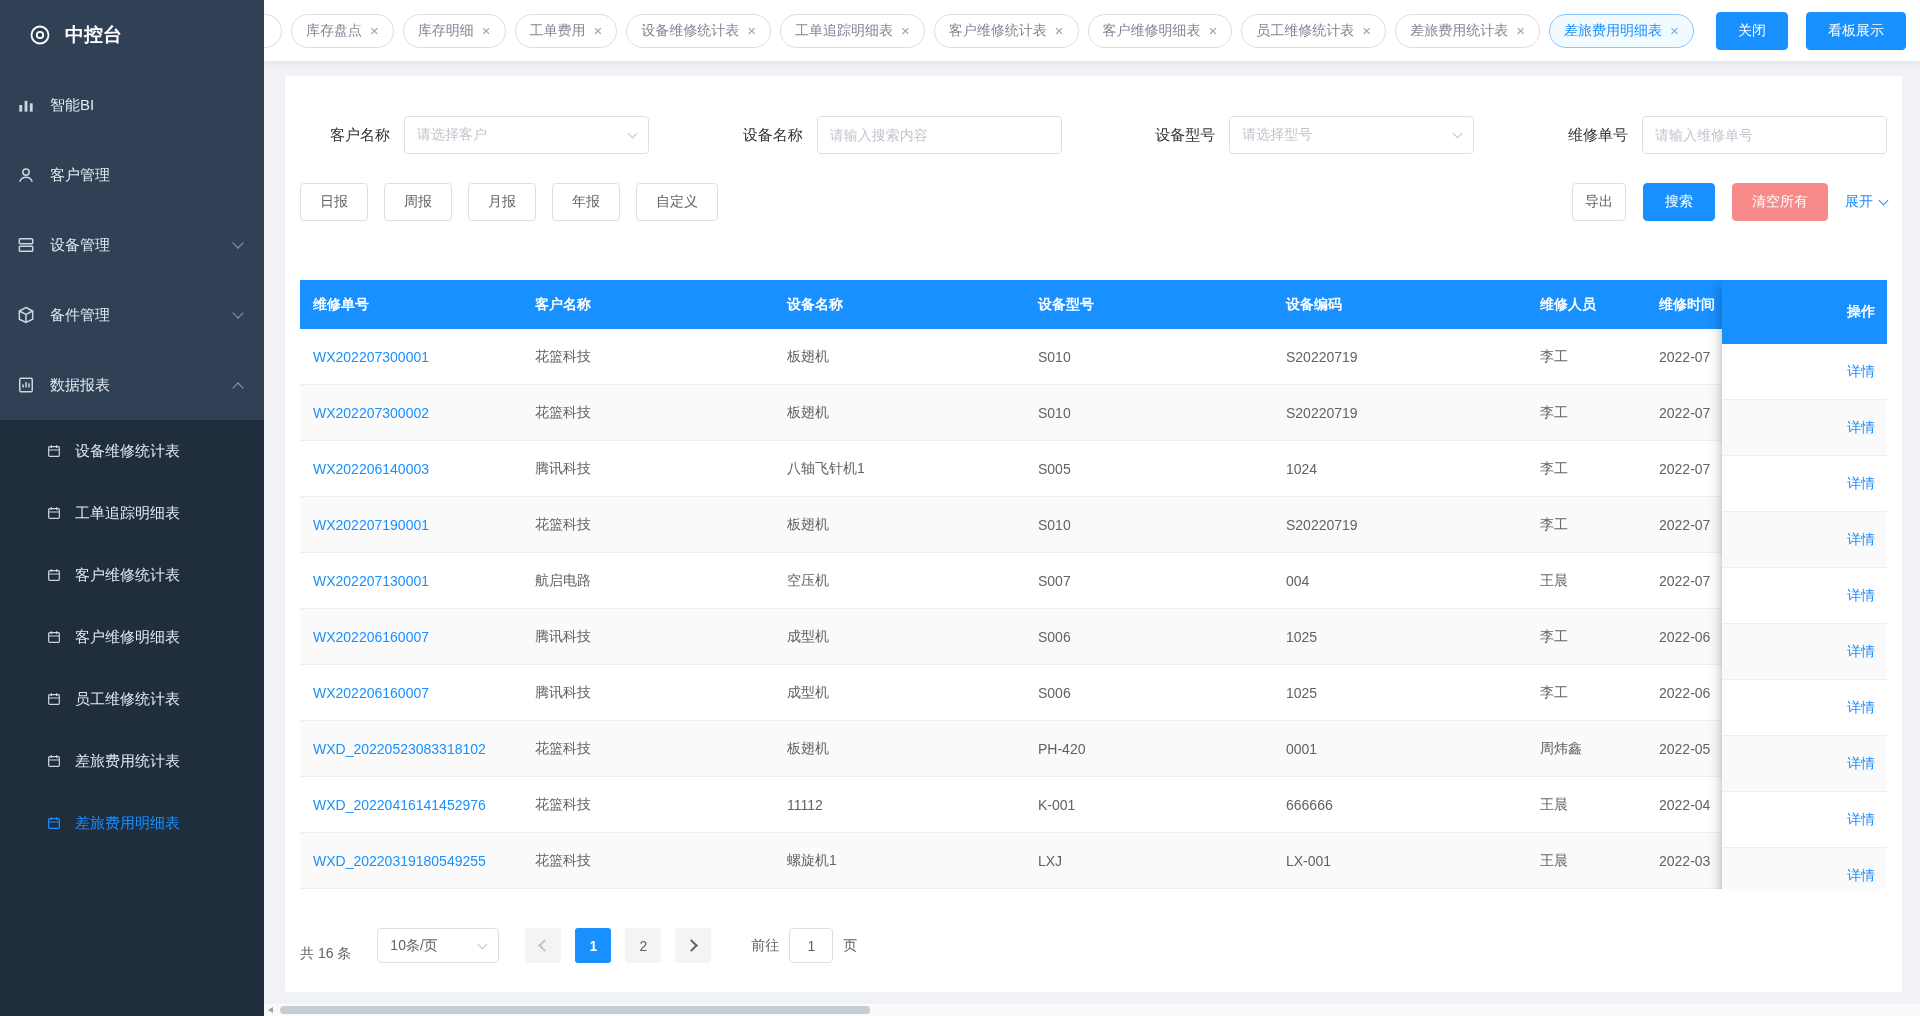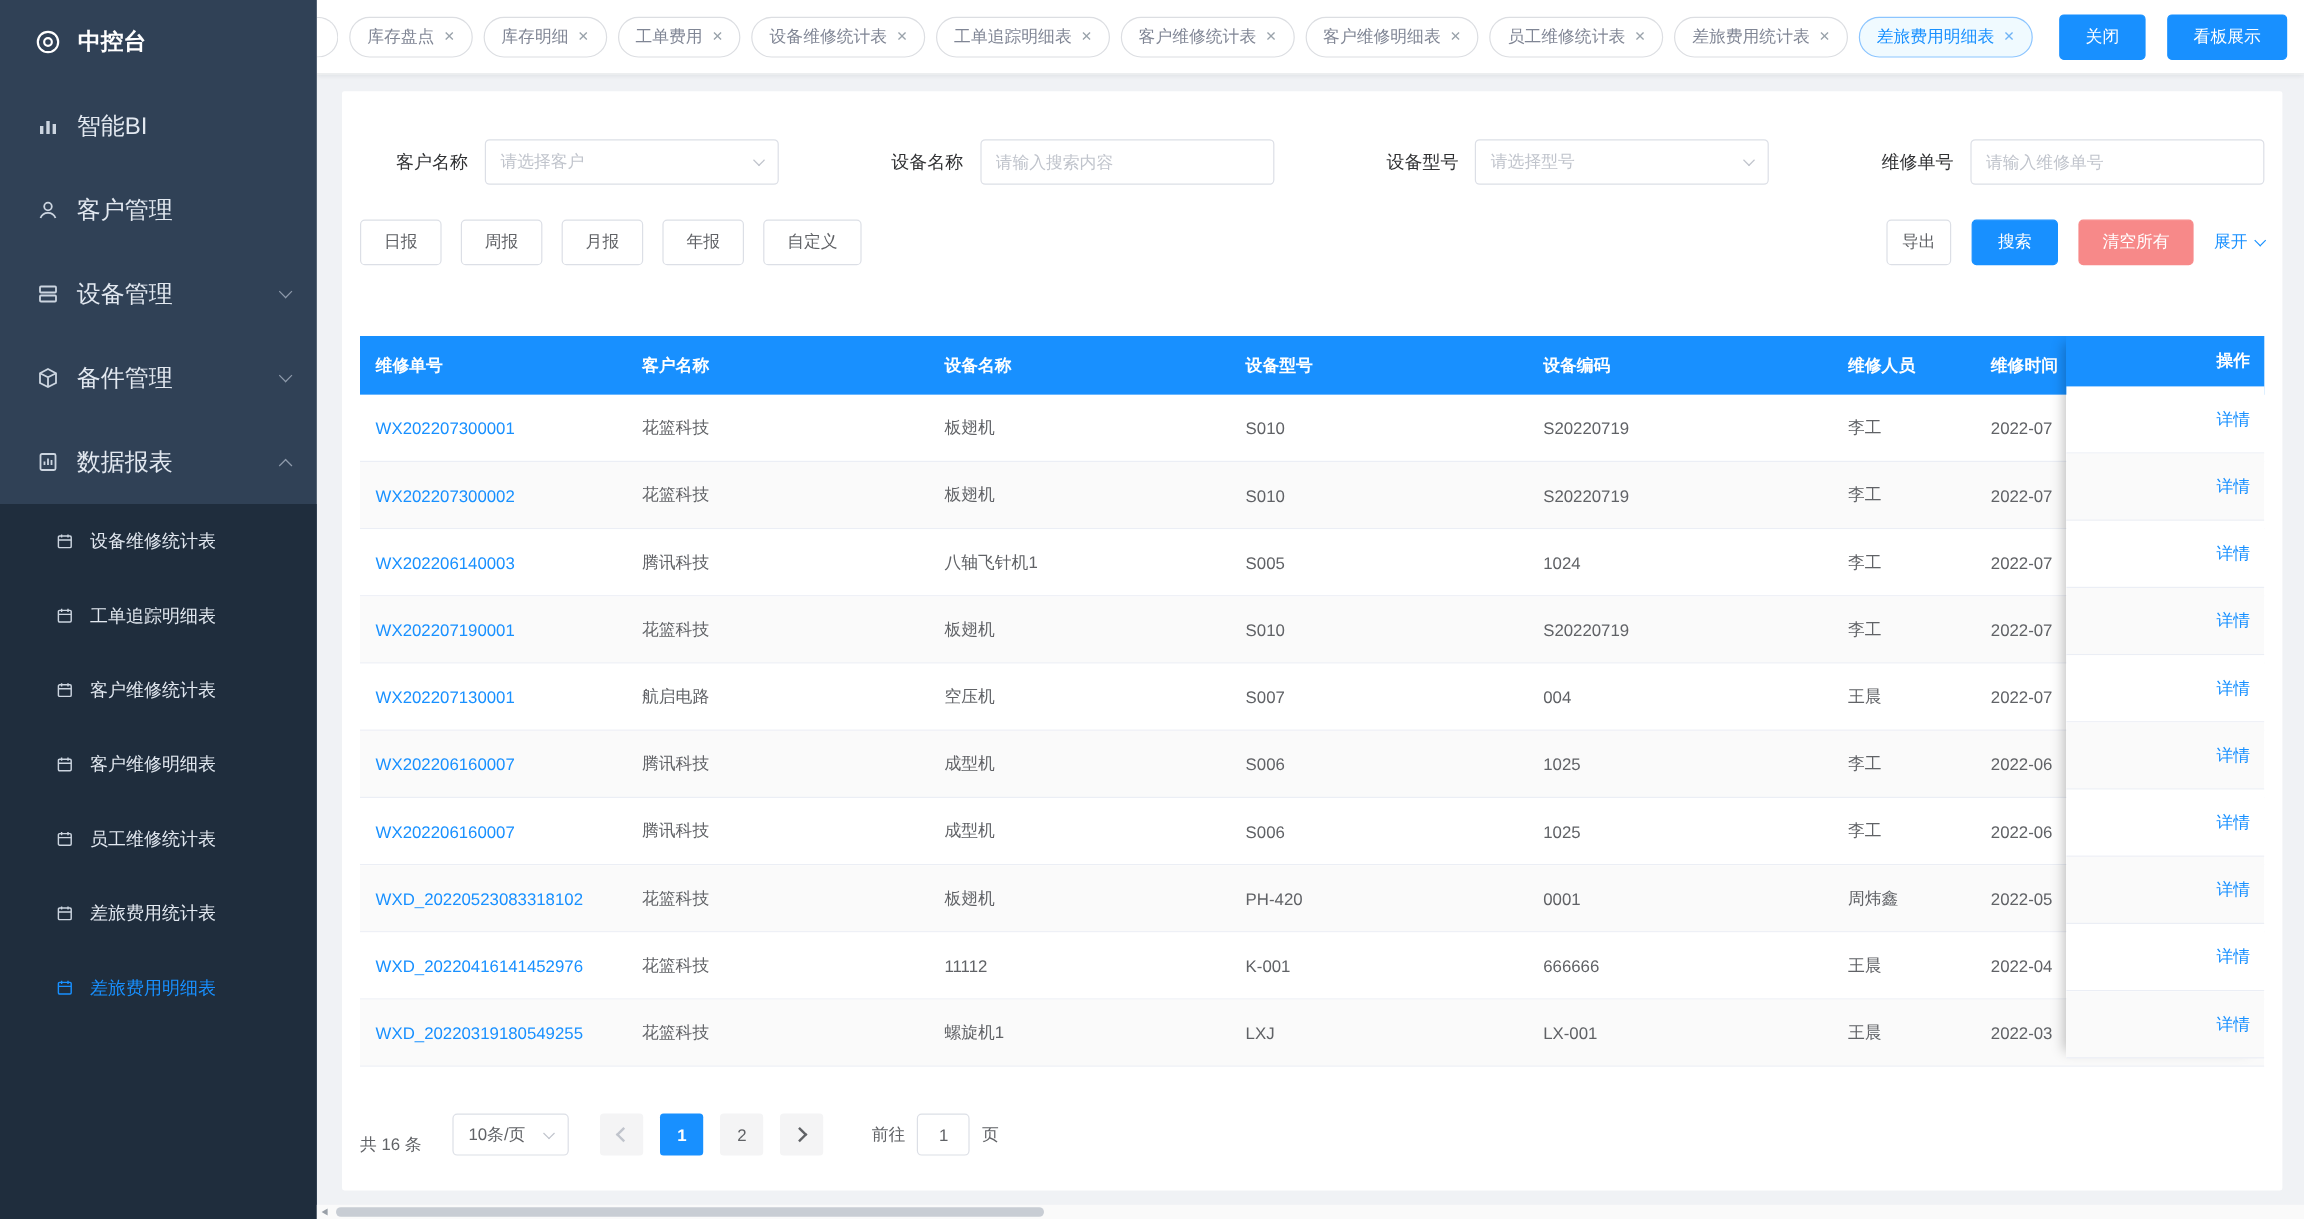--- a/index.html
+++ b/index.html
@@ -8,22 +8,22 @@
   body{position:relative;}
   .svg svg{width:100%;height:100%;display:block}
 
   
   .sidebar{position:absolute;left:0;top:0;bottom:0;width:264px;background:var(--sidebar-bg,#304156);
     color:#e4e9f0;display:flex;flex-direction:column;overflow:hidden;z-index:5;}
   .logo-row{height:70px;display:flex;align-items:center;gap:13px;padding-left:28px;color:#fff;
     font-size:19px;font-weight:bold;flex:0 0 auto;cursor:pointer;}
   .logo-icon{width:24px;height:24px;color:#fff;display:inline-flex;}
   .menu{flex:0 0 auto;display:flex;flex-direction:column;}
-  .menu-item{height:70px;display:flex;align-items:center;gap:14px;padding:0 22px 0 30px;
-    font-size:20px;color:#e2e8f0;cursor:pointer;flex:0 0 auto;}
+  .menu-item{height:70px;display:flex;align-items:center;gap:14px;padding:0 22px 0 16px;
+    font-size:15px;color:#e2e8f0;cursor:pointer;flex:0 0 auto;}
   .mi-icon{width:20px;height:20px;color:#ccd5e0;display:inline-flex;flex:0 0 auto;}
   .chev{margin-left:auto;width:8px;height:8px;border-right:1.6px solid #8e9aab;border-bottom:1.6px solid #8e9aab;flex:0 0 auto;}
   .chev.down{transform:rotate(45deg);margin-top:-4px;}
   .chev.up{transform:rotate(-135deg);margin-top:5px;}
   .submenu{background:var(--submenu-bg,#1f2d3d);flex:1;display:flex;flex-direction:column;}
   .submenu-item{height:62px;display:flex;align-items:center;gap:13px;padding-left:46px;
     font-size:15px;color:#e2e8f0;cursor:pointer;flex:0 0 auto;}
   .sub-icon{width:16px;height:16px;color:#ccd5e0;display:inline-flex;flex:0 0 auto;}
   .submenu-item.active{color:var(--accent,#1890ff);}
   .submenu-item.active .sub-icon{color:var(--accent,#1890ff);}
@@ -79,31 +79,31 @@
   .thead{display:flex;height:49px;background:var(--table-header-bg,#1890ff);color:#fff;
     font-weight:bold;font-size:14px;align-items:center;}
   .th,.td{padding-left:13px;white-space:nowrap;overflow:hidden;flex:0 0 auto;}
   .c0{width:222px}.c1{width:252px}.c2{width:251px}.c3{width:248px}.c4{width:254px}.c5{width:119px}
   .c6{flex:1 1 auto;min-width:0;}
   .tr{display:flex;align-items:center;height:56px;border-bottom:1px solid #ebeef5;font-size:14px;
     color:#606266;background:#fff;}
   .tr.stripe{background:#fafafa;}
   .td.link{color:var(--accent,#1890ff);cursor:pointer;}
   .fixed-col{position:absolute;top:0;right:0;width:165px;box-shadow:-8px 0 10px -6px rgba(0,0,0,.25);z-index:2;}
-  .fhead{height:42px;background:var(--table-header-bg,#1890ff);color:#fff;font-weight:bold;font-size:14px;
+  .fhead{height:64px;background:var(--table-header-bg,#1890ff);color:#fff;font-weight:bold;font-size:14px;
     display:flex;align-items:center;justify-content:flex-end;padding-right:12px;}
   .fcell{height:56px;background:#fff;border-bottom:1px solid #ebeef5;display:flex;align-items:center;
     justify-content:flex-end;padding-right:12px;}
   .fcell.stripe{background:#fafafa;}
   .detail-link{color:var(--accent,#1890ff);font-size:14px;cursor:pointer;}
 
   
   .pager{display:flex;align-items:flex-end;margin-top:39px;font-size:14px;color:#606266;}
   .total{margin-right:26px;white-space:nowrap;}
-  .psize{width:97px;height:35px;border:1px solid #dcdfe6;border-radius:4px;display:flex;align-items:center;
+  .psize{width:122px;height:35px;border:1px solid #dcdfe6;border-radius:4px;display:flex;align-items:center;
     justify-content:space-between;padding:0 12px;color:#606266;margin-right:26px;cursor:pointer;flex:0 0 auto;}
   .pbtn{min-width:36px;height:35px;background:#f4f4f5;border-radius:3px;display:flex;align-items:center;
     justify-content:center;margin-right:14px;color:#606266;cursor:pointer;flex:0 0 auto;}
   .pbtn.active{background:var(--accent,#1890ff);color:#fff;font-weight:bold;}
   .pbtn.disabled{color:#c0c4cc;cursor:not-allowed;}
   .arr{width:9px;height:9px;display:inline-block;}
   .arr.left{border-left:2px solid currentColor;border-bottom:2px solid currentColor;transform:rotate(45deg);margin-left:3px;}
   .arr.right{border-right:2px solid currentColor;border-top:2px solid currentColor;transform:rotate(45deg);margin-right:3px;}
   .goto{margin-left:26px;display:flex;align-items:center;gap:10px;}
   .goto-input{width:44px;height:35px;border:1px solid #dcdfe6;border-radius:4px;text-align:center;

